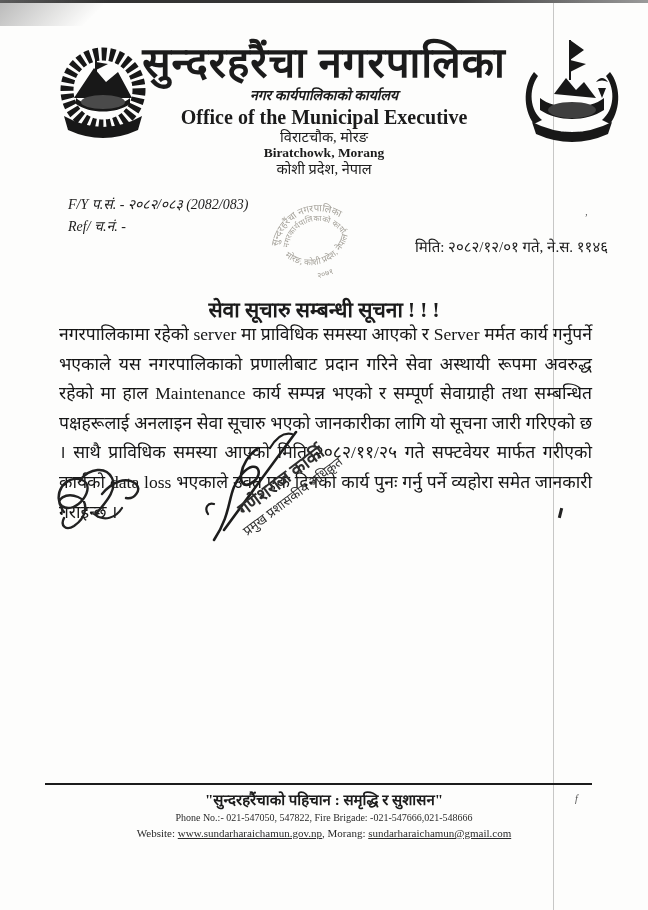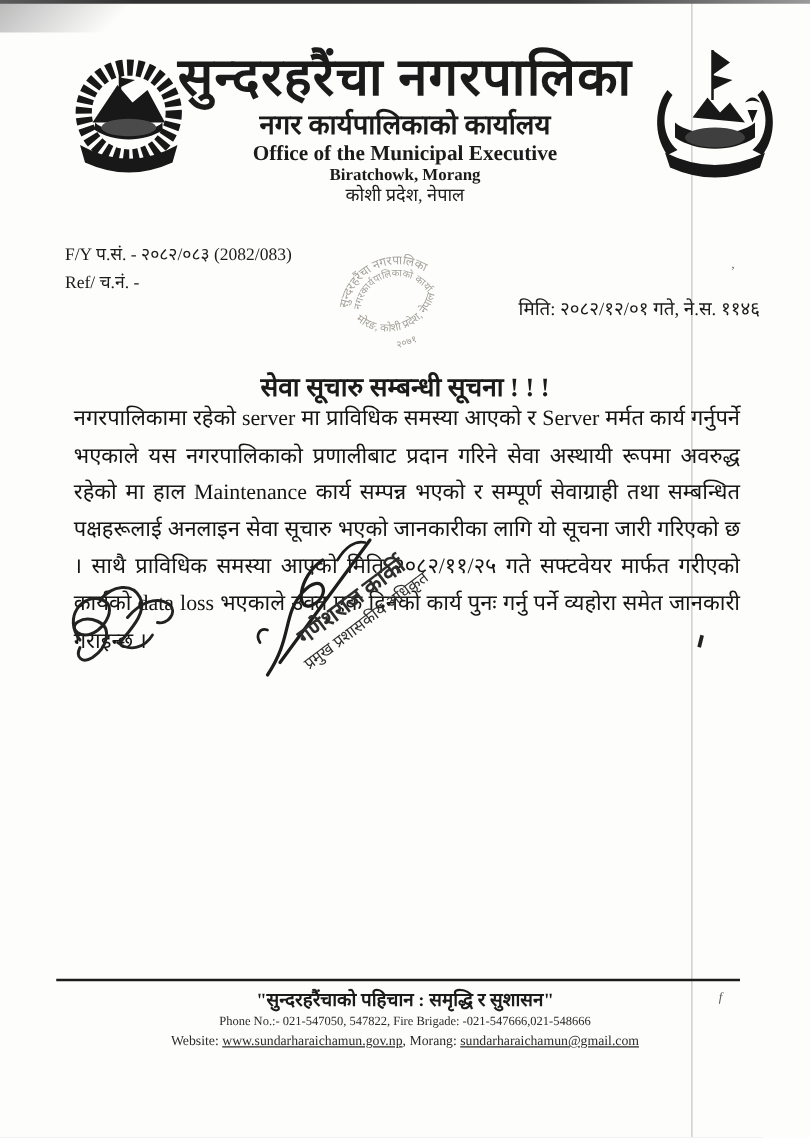--- a/index.html
+++ b/index.html
@@ -20,28 +20,28 @@
   .fold-line{position:absolute;top:0;left:553px;width:1px;height:910px;
     background:rgba(110,110,110,.38);}
   .ink-mark{position:absolute;background:#222;}
   .tiny-glyph{position:absolute;color:#555;font-size:10px;font-style:italic;}
 
   
   .logo{position:absolute;}
   .header-block{position:absolute;top:40px;left:0;width:100%;text-align:center;line-height:1.1;}
   .title-np{font-size:42px;font-weight:bold;letter-spacing:1px;}
   .title-en{font-size:17px;font-weight:bold;letter-spacing:.4px;margin-top:3px;}
-  .office-np{font-size:22px;font-weight:bold;margin-top:2px;}
-  .office-en{font-size:17px;font-weight:bold;margin-top:2px;}
+  .office-np{font-size:14px;font-weight:bold;margin-top:2px;font-style:italic;}
+  .office-en{font-size:20px;font-weight:bold;margin-top:2px;}
   .place-np{font-size:14.5px;margin-top:2px;}
   .place-en{font-size:13.5px;font-weight:bold;}
   .province-np{font-size:14.5px;margin-top:2px;}
   .province-en{font-size:13.5px;font-weight:bold;}
 
-  .meta-left{position:absolute;left:52px;top:194px;font-size:14px;line-height:22px;}
+  .meta-left{position:absolute;left:68px;top:194px;font-size:14px;line-height:22px;font-style:italic;}
   .date-line{position:absolute;right:40px;top:236px;font-size:15px;}
 
   .stamp{position:absolute;left:256px;top:186px;width:116px;height:106px;
     transform:rotate(-18deg);opacity:.8;}
   .stamp text{fill:#8e8a80;font-family:"Liberation Serif","DejaVu Serif",serif;}
 
   .subject{position:absolute;top:271px;left:0;width:100%;text-align:center;
     font-size:21px;font-weight:bold;margin-top:24px;}
 
   .body-text{position:absolute;left:59px;top:320px;width:533px;
@@ -96,20 +96,21 @@
     <path d="M20 60 C34 72 70 72 84 60 L84 72 C66 84 38 84 20 72 Z" fill="#181818"></path>
     <ellipse cx="52" cy="72" rx="24" ry="8" fill="#3f3f3f"></ellipse>
     <path d="M12 84 Q52 104 92 84 L88 96 Q52 112 16 96 Z" fill="#181818"></path>
     <text x="52" y="95" font-size="5" fill="#cfcfcf" text-anchor="middle">· · · · · · · ·</text>
   </svg>
 
   <div class="header-block">
     <div class="title-np">सुन्दरहरैंचा नगरपालिका</div>
     <div class="office-np">नगर कार्यपालिकाको कार्यालय</div>
     <div class="office-en">Office of the Municipal Executive</div>
+    <div class="place-np">विराटचौक, मोरङ</div>
     <div class="place-en">Biratchowk, Morang</div>
     <div class="province-np">कोशी प्रदेश, नेपाल</div>
   </div>
 
   <div class="meta-left">
     <div>F/Y प.सं. - २०८२/०८३ (2082/083)</div>
     <div>Ref/ च.नं. -</div>
   </div>
   <div class="date-line">मिति: २०८२/१२/०१ गते, ने.स. ११४६</div>
 

